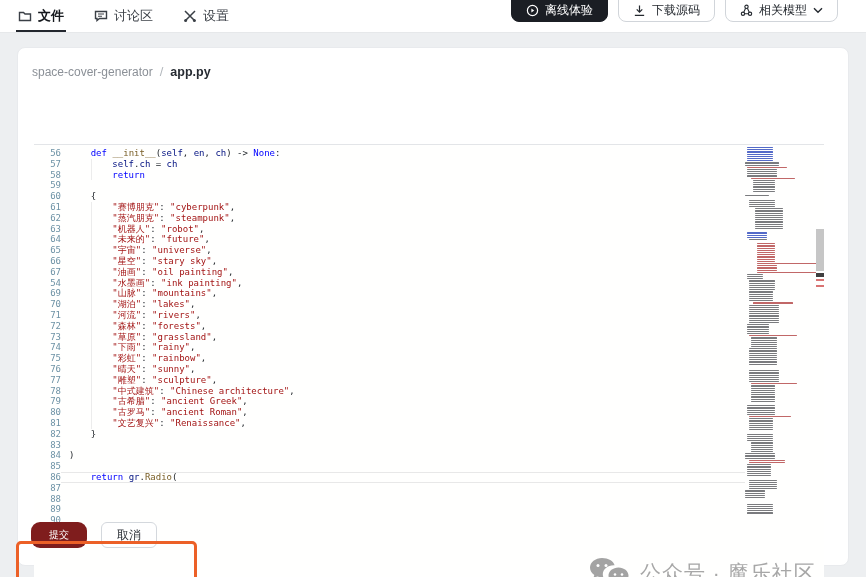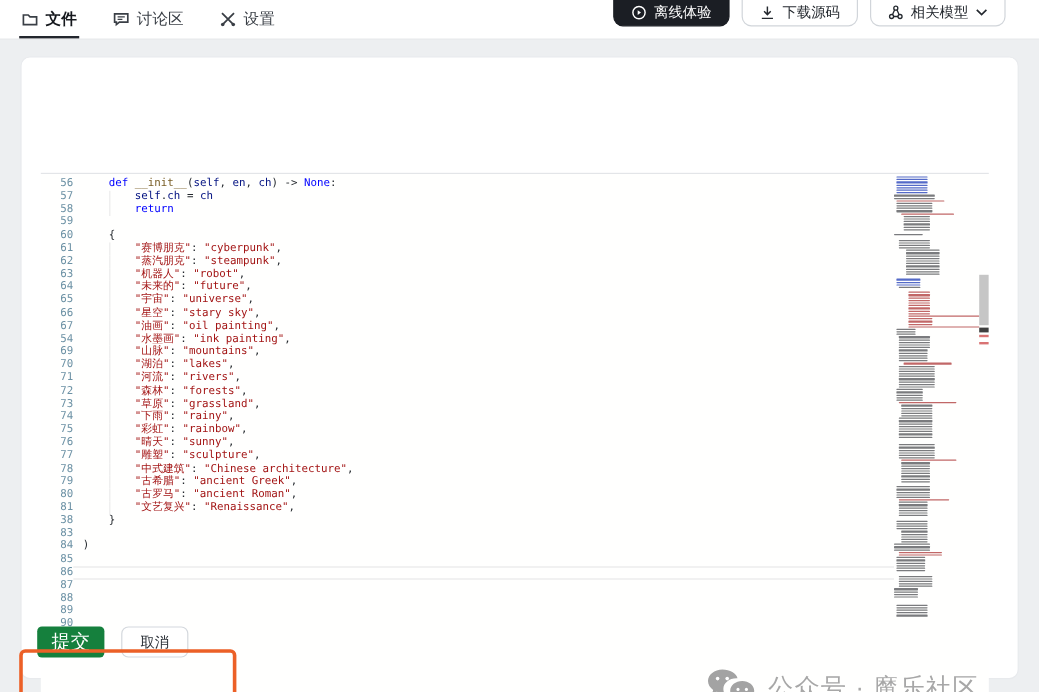--- a/index.html
+++ b/index.html
@@ -46,21 +46,21 @@
   .mm-red  { background:rgba(166,38,38,.7); }
   .mm-gap  { background:transparent; }
 
   .ruler { position:relative; width:8px; flex:none; }
   .ruler-thumb { position:absolute; left:0; width:8px; top:84px; height:42px; background:#bcbcbc; opacity:.85; }
   .ruler-marker { position:absolute; left:0; width:8px; top:128px; height:4px; background:#3f3f3f; }
   .ruler-tick { position:absolute; right:0; width:8px; height:2px; background:#d05050; opacity:.8; }
 
   
   .actions { position:absolute; left:13px; top:474px; display:flex; gap:14px; }
-  .btn-submit { width:56px; height:26px; background:#15803d; color:#fff; font-size:16px; border:none; border-radius:4px; cursor:pointer; }
+  .btn-submit { width:56px; height:26px; background:#7f1d1d; color:#fff; font-size:10px; border:none; border-radius:9px; cursor:pointer; }
   .btn-cancel { width:56px; height:26px; background:#fff; color:#2a2f36; font-size:12px; border:1px solid #d4d8dd; border-radius:6px; cursor:pointer; }
 
   .highlight-box { position:absolute; left:16px; top:508px; width:181px; height:51px; border:3px solid #ec6027; border-radius:5px; pointer-events:none; z-index:4; }
 
   .watermark { position:absolute; left:588px; top:523px; display:flex; align-items:center; gap:10px; color:#a7a7a7; }
   .watermark-text { font-size:21px; letter-spacing:1px; color:#a7a7a7; }
 </style>
 </head>
 <body>
 
@@ -114,20 +114,25 @@
       <svg width="10" height="7" viewBox="0 0 10 7" fill="none" stroke="#24292f" stroke-width="1.4">
         <path d="M1 1.2l4 4 4-4"></path>
       </svg>
     </div>
   </div>
 </div>
 
 <div class="page">
   <div class="card">
 
+    <div class="breadcrumb">
+      <span class="bc-repo">space-cover-generator</span>
+      <span class="bc-sep">/</span>
+      <span class="bc-file">app.py</span>
+    </div>
 
 
     <div class="editor">
       <div class="gutter" id="gutter">
           <div>56</div>
           <div>57</div>
           <div>58</div>
           <div>59</div>
           <div>60</div>
           <div>61</div>
@@ -144,21 +149,21 @@
           <div>72</div>
           <div>73</div>
           <div>74</div>
           <div>75</div>
           <div>76</div>
           <div>77</div>
           <div>78</div>
           <div>79</div>
           <div>80</div>
           <div>81</div>
-          <div>38</div>
+          <div>82</div>
           <div>83</div>
           <div>84</div>
           <div>85</div>
           <div>86</div>
           <div>87</div>
           <div>88</div>
           <div>89</div>
           <div>90</div>
         </div>
       <div class="codearea" id="codearea">
@@ -185,20 +190,21 @@
           <div class="cd-row"><span class="guide" style="left: 29.68px;"></span><span class="tk-p">        </span><span class="tk-str">"晴天"</span><span class="tk-p">: </span><span class="tk-str">"sunny"</span><span class="tk-p">,</span></div>
           <div class="cd-row"><span class="guide" style="left: 29.68px;"></span><span class="tk-p">        </span><span class="tk-str">"雕塑"</span><span class="tk-p">: </span><span class="tk-str">"sculpture"</span><span class="tk-p">,</span></div>
           <div class="cd-row"><span class="guide" style="left: 29.68px;"></span><span class="tk-p">        </span><span class="tk-str">"中式建筑"</span><span class="tk-p">: </span><span class="tk-str">"Chinese architecture"</span><span class="tk-p">,</span></div>
           <div class="cd-row"><span class="guide" style="left: 29.68px;"></span><span class="tk-p">        </span><span class="tk-str">"古希腊"</span><span class="tk-p">: </span><span class="tk-str">"ancient Greek"</span><span class="tk-p">,</span></div>
           <div class="cd-row"><span class="guide" style="left: 29.68px;"></span><span class="tk-p">        </span><span class="tk-str">"古罗马"</span><span class="tk-p">: </span><span class="tk-str">"ancient Roman"</span><span class="tk-p">,</span></div>
           <div class="cd-row"><span class="guide" style="left: 29.68px;"></span><span class="tk-p">        </span><span class="tk-str">"文艺复兴"</span><span class="tk-p">: </span><span class="tk-str">"Renaissance"</span><span class="tk-p">,</span></div>
           <div class="cd-row"><span class="tk-p">    }</span></div>
           <div class="cd-row"></div>
           <div class="cd-row"><span class="tk-p">)</span></div>
           <div class="cd-row"></div>
+          <div class="cd-row"><span class="tk-p">    </span><span class="tk-kw">return</span><span class="tk-p"> </span><span class="tk-id">gr</span><span class="tk-p">.</span><span class="tk-fn">Radio</span><span class="tk-p">(</span></div>
           <div class="current-line" style="top: 327px;"></div>
         </div>
       <div class="minimap" id="minimap">
           <div class="mm-row mm-blue" style="margin-left: 2px; width: 26px;"></div>
           <div class="mm-row mm-blue" style="margin-left: 2px; width: 26px;"></div>
           <div class="mm-row mm-blue" style="margin-left: 2px; width: 26px;"></div>
           <div class="mm-row mm-blue" style="margin-left: 2px; width: 26px;"></div>
           <div class="mm-row mm-blue" style="margin-left: 2px; width: 26px;"></div>
           <div class="mm-row mm-blue" style="margin-left: 2px; width: 26px;"></div>
           <div class="mm-row mm-blue" style="margin-left: 2px; width: 26px;"></div>

